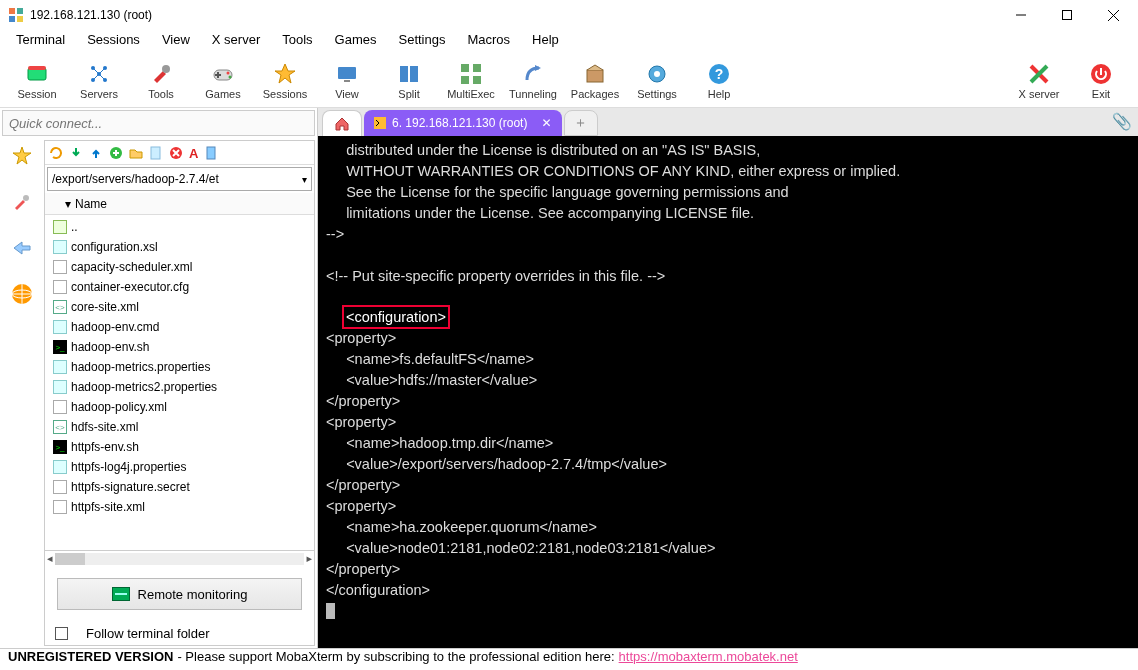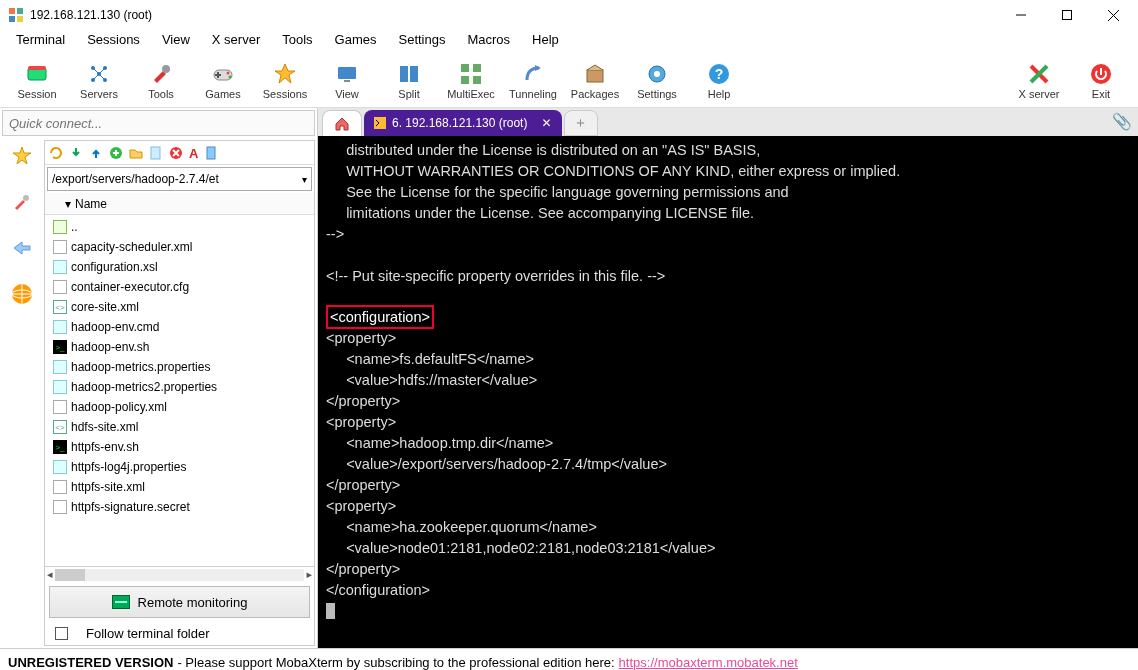--- a/index.html
+++ b/index.html
@@ -31,37 +31,37 @@
 .filelist .fi { height: 20px; display: flex; align-items: center; padding: 0 4px 0 8px; gap: 4px; }
 .filelist .fic { width: 14px; height: 14px; border: 1px solid #888; display: inline-flex; align-items: center; justify-content: center; font-size: 8px; }
 .fic.doc { background: #fff; border-color: #aaa; }
 .fic.xml { background: #fff; border-color: #5a8; color: #5a8; }
 .fic.sh  { background: #000; color: #0f0; border-color: #000; }
 .fic.props { background: #dff; border-color: #8cc; }
 .fic.up { background: #efd; border-color: #8b5; }
 .scrollbar { height: 16px; border-top: 1px solid #ccc; display: flex; align-items: center; padding: 0 2px; font-size: 11px; color: #555; }
 .scrollbar .track { flex: 1; height: 12px; background: #eee; margin: 0 2px; position: relative; }
 .scrollbar .thumb { position: absolute; left: 0; top: 0; width: 30px; height: 100%; background: #ccc; }
-.remotebtn { margin: 4px; height: 32px; border: 1px solid #bbb; background: linear-gradient(#f4f4f4,#e6e6e6); display: flex; align-items: center; justify-content: center; font-size: 13px; gap: 8px; }
+.remotebtn { margin: 12px; height: 32px; border: 1px solid #bbb; background: linear-gradient(#f4f4f4,#e6e6e6); display: flex; align-items: center; justify-content: center; font-size: 13px; gap: 8px; }
 .remotebtn .ic { width: 18px; height: 14px; background: #0a5; border: 1px solid #063; position: relative; }
 .remotebtn .ic:after { content:""; position:absolute; left:2px; right:2px; top:5px; border-top:2px solid #9fe; }
 .follow { display: flex; align-items: center; gap: 18px; padding: 4px 10px; font-size: 13px; }
 .follow .cb { width: 13px; height: 13px; border: 1px solid #555; }
 .rightcol { flex: 1; display: flex; flex-direction: column; min-width: 0; }
 .tabstrip { height: 28px; display: flex; align-items: flex-end; background: #e8e8e8; padding: 0 4px; position: relative;}
 .tab { height: 26px; border-radius: 8px 8px 0 0; display: flex; align-items: center; padding: 0 10px; font-size: 12px; margin-right: 2px; }
 .tab.home { width: 40px; background: #fff; border: 1px solid #ccc; border-bottom: none; justify-content:center;}
-.tab.active { background: #4c1d95; color: #fff; }
+.tab.active { background: #8b5cf6; color: #fff; }
 .tab .close { margin-left: 14px; }
 .tab.add { width: 34px; background: #f0f0f0; border: 1px solid #ccc; justify-content:center; font-size:14px; color:#888;}
 .clipic { position:absolute; right:6px; top:4px; font-size:16px; color:#5a8bd6;}
 .term { flex: 1; background: #000; color: #ddd; font-family: Consolas, "Courier New", monospace; font-size: 14.5px; line-height: 20px; padding: 4px 8px; white-space: pre; overflow: hidden; position: relative;}
-.term .hl { display: inline-block; border: 2px solid #e03; padding: 0 2px; color: #fff; margin: -2px 0;}
+.term .hl { display: inline-block; border: 2px solid #e03; padding: 0 2px; color: #fff; margin: -2px 16px;}
 .term .cursor { display:inline-block; width:9px; height:16px; background:#bbb; vertical-align:middle;}
-.statusbar { height: 22px; display: flex; align-items: flex-end; padding: 0 8px; font-size: 13px; gap: 4px; border-top: 1px solid #ccc; }
+.statusbar { height: 22px; display: flex; align-items: flex-start; padding: 0 8px; font-size: 13px; gap: 4px; border-top: 1px solid #ccc; }
 .statusbar .bold { font-weight: bold; }
 .statusbar a { color: #ec4899; text-decoration: underline; }
 svg { display: block; }
 </style>
 </head>
 <body>
 
 <div class="titlebar">
   <span class="app-icon">
     <svg width="16" height="16">
@@ -324,28 +324,28 @@
         <div class="filehdr">
           <span style="margin-right:4px;">▾</span>
             <span>Name</span>
         </div>
         <div class="filelist" id="filelist">
             <div class="fi">
               <span class="fic up"></span>
               <span>..</span>
             </div>
             <div class="fi">
+              <span class="fic props"></span>
+              <span>configuration.xsl</span>
+            </div>
+            <div class="fi">
               <span class="fic doc"></span>
               <span>capacity-scheduler.xml</span>
             </div>
             <div class="fi">
-              <span class="fic props"></span>
-              <span>configuration.xsl</span>
-            </div>
-            <div class="fi">
               <span class="fic doc"></span>
               <span>container-executor.cfg</span>
             </div>
             <div class="fi">
               <span class="fic xml">&lt;&gt;</span>
               <span>core-site.xml</span>
             </div>
             <div class="fi">
               <span class="fic props"></span>
               <span>hadoop-env.cmd</span>
@@ -373,25 +373,25 @@
             <div class="fi">
               <span class="fic sh">&gt;_</span>
               <span>httpfs-env.sh</span>
             </div>
             <div class="fi">
               <span class="fic props"></span>
               <span>httpfs-log4j.properties</span>
             </div>
             <div class="fi">
               <span class="fic doc"></span>
+              <span>httpfs-signature.secret</span>
+            </div>
+            <div class="fi">
+              <span class="fic doc"></span>
               <span>httpfs-site.xml</span>
-            </div>
-            <div class="fi">
-              <span class="fic doc"></span>
-              <span>httpfs-signature.secret</span>
             </div>
           </div>
         <div class="scrollbar">
           <span>◂</span>
             <div class="track">
               <div class="thumb"></div>
             </div>
             <span>▸</span>
         </div>
         <div class="remotebtn">

